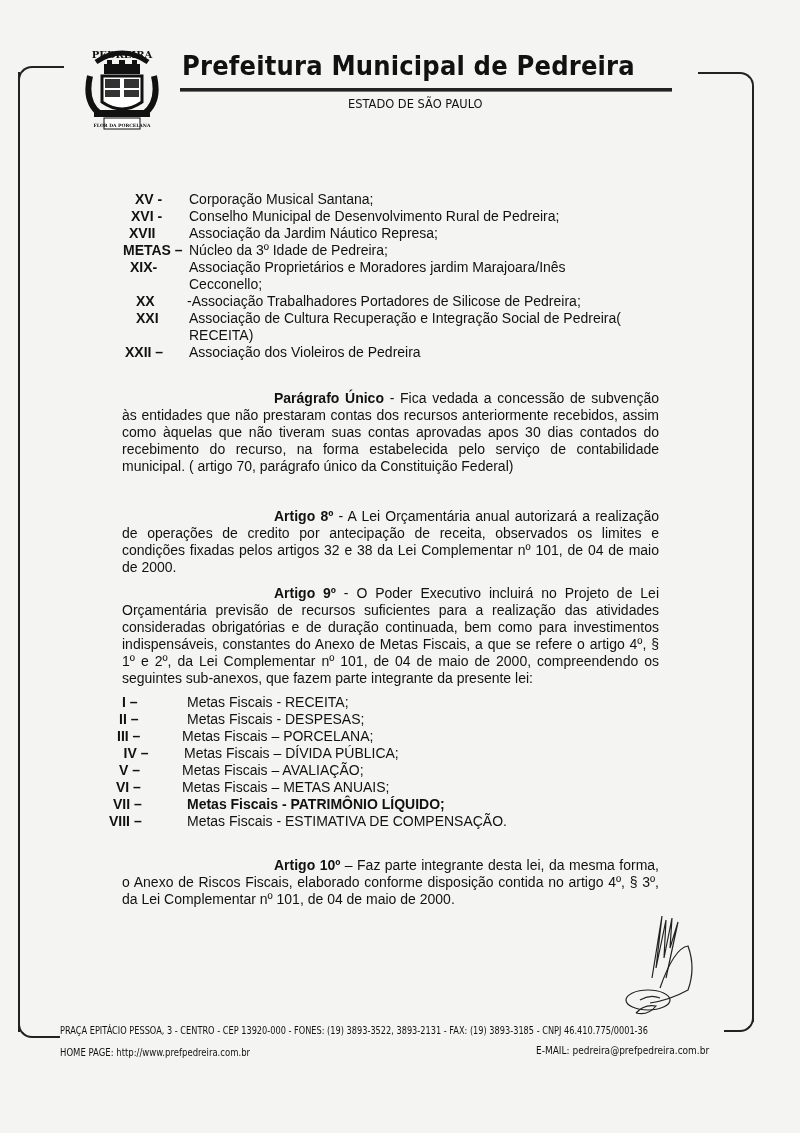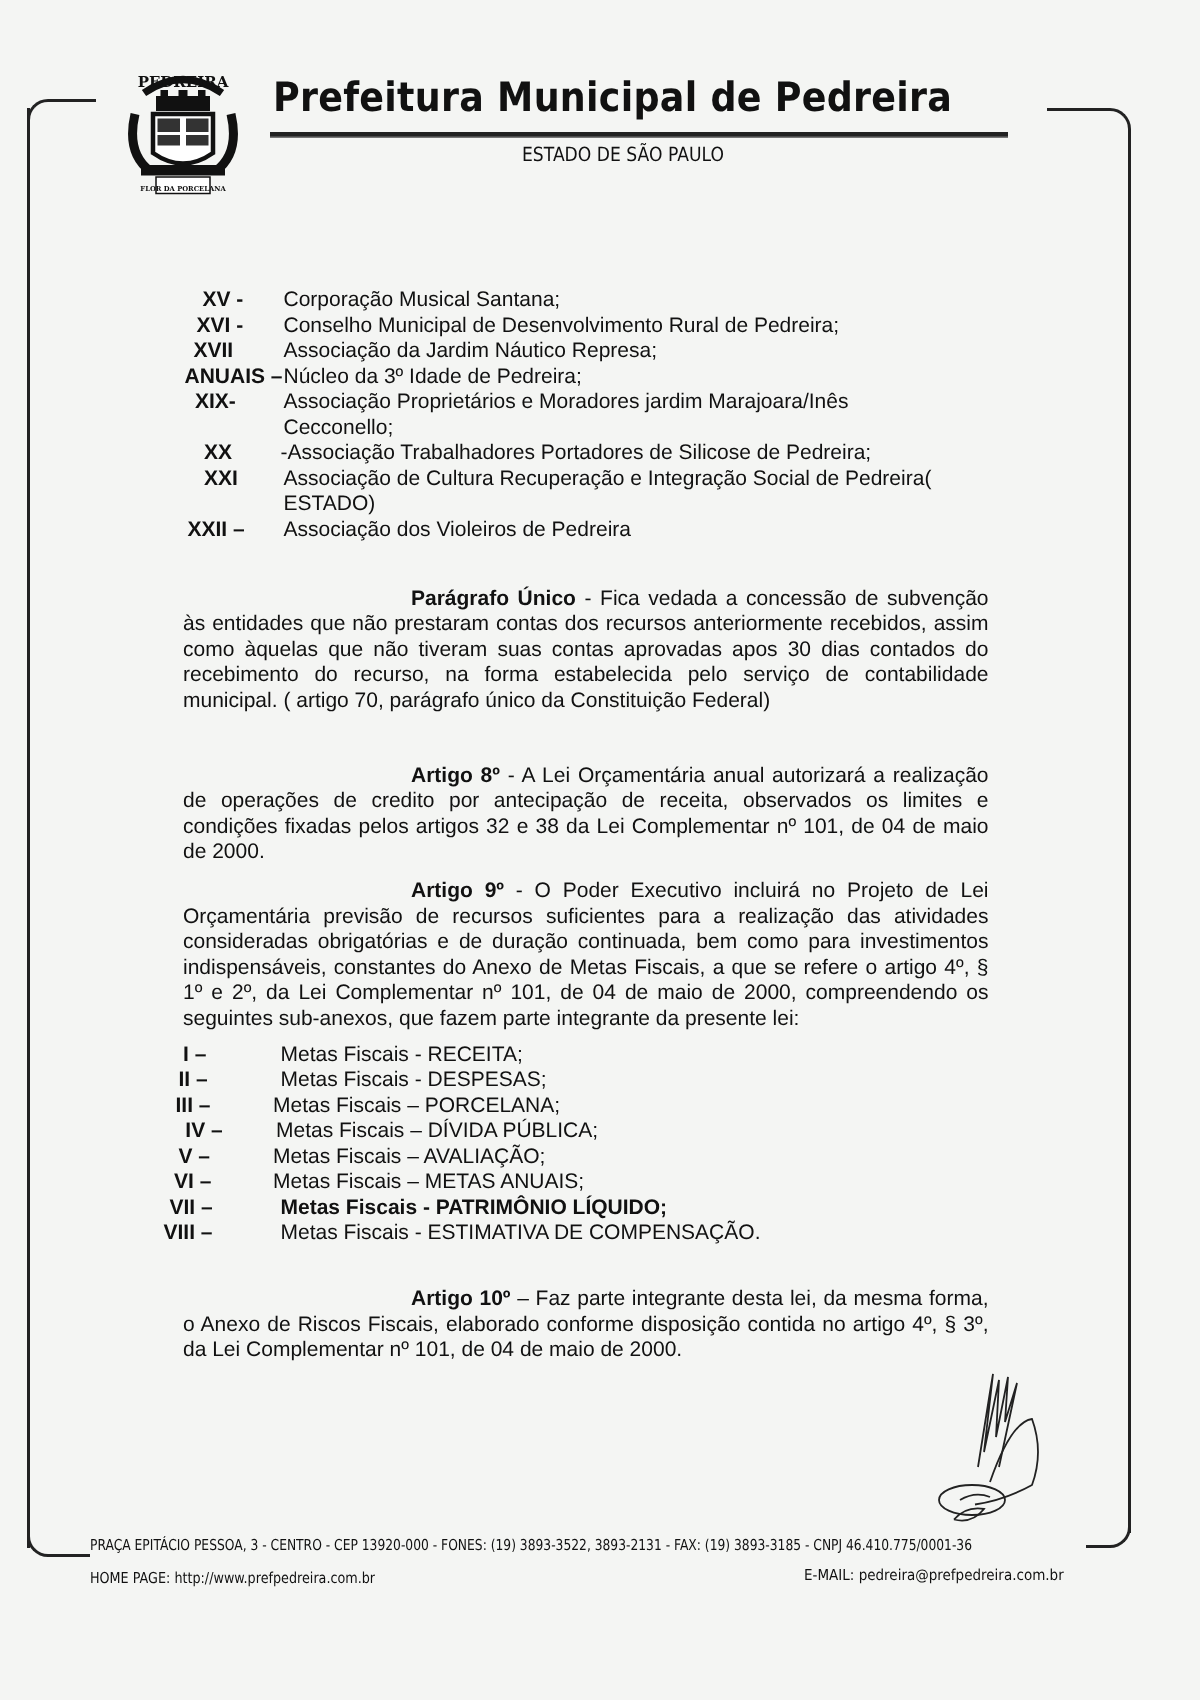--- a/index.html
+++ b/index.html
@@ -66,36 +66,36 @@
 </div>
 <div class="list-row" style="top:208px;">
   <span class="num" style="left:131px; width:40px; text-align:left;">XVI -</span>
   <span class="abs" style="left:189px;">Conselho Municipal de Desenvolvimento Rural de Pedreira;</span>
 </div>
 <div class="list-row" style="top:225px;">
   <span class="num" style="left:129px; width:40px; text-align:left;">XVII</span>
   <span class="abs" style="left:189px;">Associação da  Jardim Náutico Represa;</span>
 </div>
 <div class="list-row" style="top:242px;">
-  <span class="num" style="left:123px; width:60px; text-align:left;">ANUAIS –</span>
+  <span class="num" style="left:123px; width:60px; text-align:left;">METAS –</span>
   <span class="abs" style="left:189px;">Núcleo da 3º Idade de Pedreira;</span>
 </div>
 <div class="list-row" style="top:259px;">
   <span class="num" style="left:130px; width:40px; text-align:left;">XIX-</span>
   <span class="abs" style="left:189px;">Associação Proprietários e Moradores jardim Marajoara/Inês</span>
   <span class="abs" style="left:189px; top:17px;">Cecconello;</span>
 </div>
 <div class="list-row" style="top:293px;">
   <span class="num" style="left:136px; width:40px; text-align:left;">XX</span>
   <span class="abs" style="left:187px;">-Associação Trabalhadores Portadores de Silicose de Pedreira;</span>
 </div>
 <div class="list-row" style="top:310px;">
   <span class="num" style="left:136px; width:40px; text-align:left;">XXI</span>
   <span class="abs" style="left:189px;">Associação de Cultura Recuperação e Integração Social de Pedreira(</span>
-  <span class="abs" style="left:189px; top:17px;">ESTADO)</span>
+  <span class="abs" style="left:189px; top:17px;">RECEITA)</span>
 </div>
 <div class="list-row" style="top:344px;">
   <span class="num" style="left:125px; width:60px; text-align:left;">XXII –</span>
   <span class="abs" style="left:189px;">Associação dos Violeiros de Pedreira</span>
 </div>
 
 <div class="para" style="top:390px;"><span class="indent"></span><b>Parágrafo Único</b><span> - Fica vedada a concessão de subvenção às entidades que não prestaram contas dos recursos anteriormente recebidos, assim como àquelas que não tiveram suas contas aprovadas apos 30 dias contados do recebimento do recurso, na forma estabelecida pelo serviço de contabilidade municipal. ( artigo 70, parágrafo único da Constituição Federal)</span></div>
 
 <div class="para" style="top:508px;"><span class="indent"></span><b>Artigo 8º</b><span> - A Lei Orçamentária anual autorizará a realização de operações de credito por antecipação de receita, observados os limites e condições fixadas pelos artigos 32 e 38 da Lei Complementar nº 101, de 04 de maio de 2000.</span></div>
 

